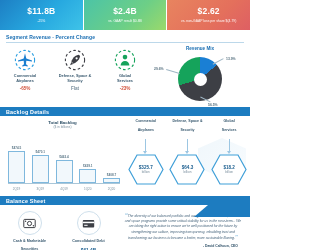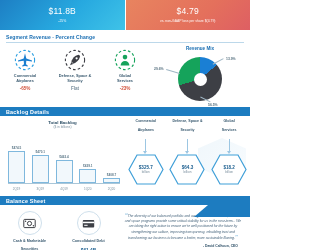--- a/index.html
+++ b/index.html
@@ -8,21 +8,21 @@
     font-family:"Liberation Sans",sans-serif;
     background:#ffffff;color:#1b3b57;
   }
   .page{width:250px;height:250px;position:relative;background:#fff;}
 
   
   .kpis{display:flex;height:30px;width:250px;}
   .kpi{flex:1;position:relative;display:flex;flex-direction:column;
        align-items:center;justify-content:center;color:#fff;}
   .kpi + .kpi{border-left:1px solid #ffffff;}
-  .kpi-val{font-size:8.5px;font-weight:normal;letter-spacing:.2px;line-height:10px;}
+  .kpi-val{font-size:8.5px;font-weight:bold;letter-spacing:.2px;line-height:10px;}
   .kpi-sub{font-size:3.4px;line-height:5px;margin-top:3px;opacity:.95;
            text-align:center;padding:0 2px;}
   .k1{background:linear-gradient(135deg,#1d7fc4 0%,#27a9e0 55%,#3fc3e8 100%);}
   .k2{background:linear-gradient(135deg,#4cc4a6 0%,#6dcf86 60%,#9bd96b 100%);}
   .k3{background:linear-gradient(135deg,#f3b84a 0%,#efa05a 60%,#e88a69 100%);}
   .k4{background:linear-gradient(135deg,#e8845f 0%,#e4705c 60%,#de5f63 100%);}
 
   .sec-title{font-size:5px;font-weight:bold;color:#1b6fb3;
              padding:4px 0 2px 6px;letter-spacing:.1px;}
   .sec-title-ul{height:1px;background:#bcd8ea;margin:0 6px 0 6px;}
@@ -118,22 +118,26 @@
 </head>
 <body>
 
 <div class="page">
 
   <div class="kpis">
     <div class="kpi k1">
       <div class="kpi-val">$11.8B</div>
       <div class="kpi-sub">-25%</div>
     </div>
+    <div class="kpi k2">
+      <div class="kpi-val">$2.4B</div>
+      <div class="kpi-sub">vs. GAAP result $0.8B</div>
+    </div>
     <div class="kpi k4">
-      <div class="kpi-val">$4.79</div>
+      <div class="kpi-val">$2.62</div>
       <div class="kpi-sub">vs. non-GAAP loss per share $(4.79)</div>
     </div>
   </div>
 
   <div class="sec-title">Segment Revenue - Percent Change</div>
   <div class="sec-title-ul"></div>
 
   <div class="row-seg">
 
     <div class="seg-left">

